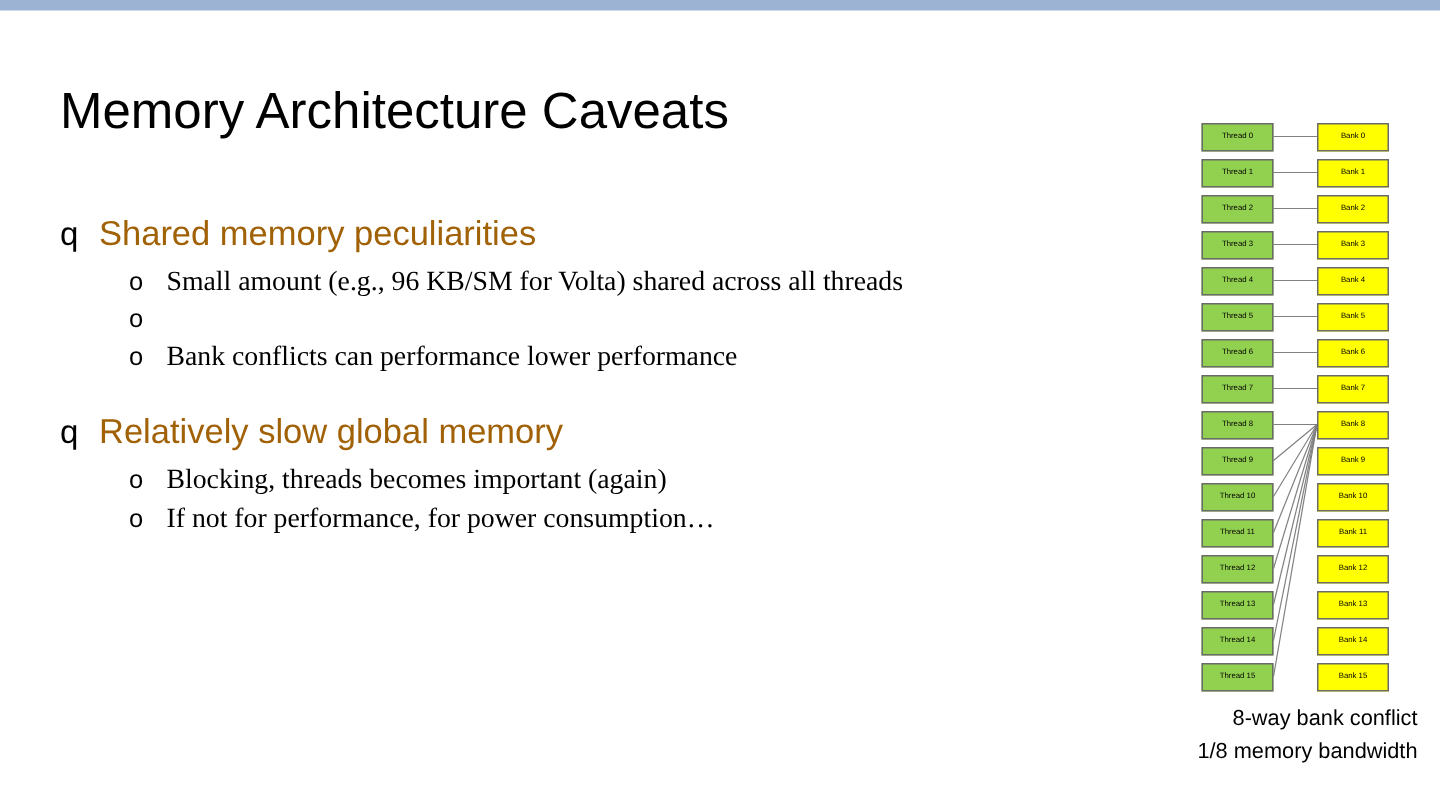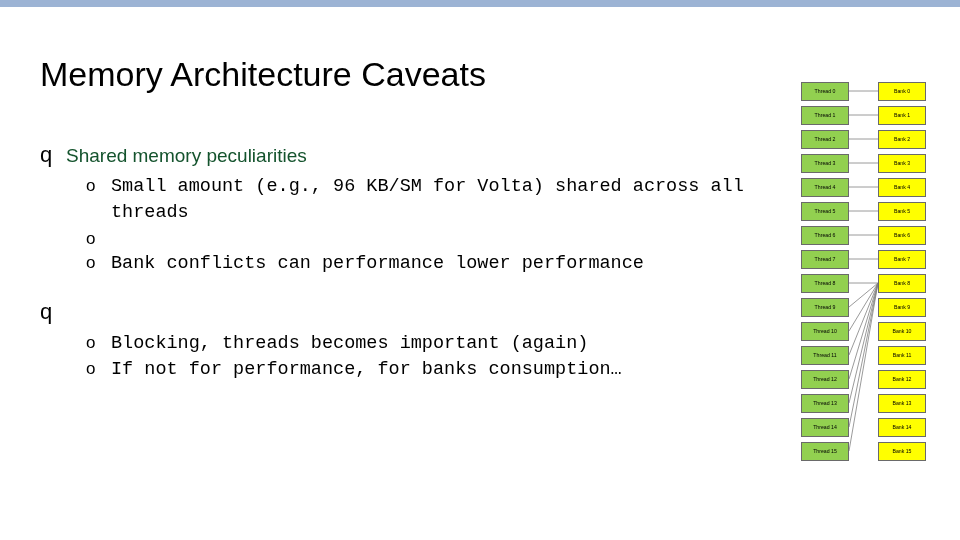--- a/index.html
+++ b/index.html
@@ -49,22 +49,22 @@
     margin-bottom: 2px;
   }
   .lvl1 .bullet {
     width: 26px;
     font-size: 22px;
     color: #000000;
     font-family: "Liberation Sans", sans-serif;
     flex: 0 0 26px;
   }
   .lvl1 .txt {
-    font-size: 19px;
-    color: #14532d;
+    font-size: 23px;
+    color: #a16207;
     font-family: "Liberation Sans", sans-serif;
   }
   .lvl2-group {
     margin-top: 6px;
     margin-bottom: 16px;
     padding-left: 46px;
   }
   .lvl2 {
     display: flex;
     align-items: baseline;
@@ -73,21 +73,21 @@
   .lvl2 .bullet {
     width: 25px;
     flex: 0 0 25px;
     font-size: 17px;
     color: #000000;
     font-family: "Liberation Sans", sans-serif;
   }
   .lvl2 .txt {
     font-size: 18.5px;
     color: #000000;
-    font-family: Liberation Mono, monospace;
+    font-family: Liberation Serif, serif;
   }
   .group2 {
     margin-top: 22px;
   }
 
   
   .diagram {
     position: absolute;
     left: 795px;
     top: 82px;
@@ -167,30 +167,31 @@
         <span class="bullet">o</span>
       </div>
       <div class="lvl2">
         <span class="bullet">o</span>
         <span class="txt">Bank conflicts can performance lower performance</span>
       </div>
     </div>
 
     <div class="lvl1 group2">
       <span class="bullet">q</span>
+      <span class="txt">Relatively slow global memory</span>
     </div>
 
     <div class="lvl2-group">
       <div class="lvl2">
         <span class="bullet">o</span>
         <span class="txt">Blocking, threads becomes important (again)</span>
       </div>
       <div class="lvl2">
         <span class="bullet">o</span>
-        <span class="txt">If not for performance, for banks consumption…</span>
+        <span class="txt">If not for performance, for power consumption…</span>
       </div>
     </div>
 
   </div>
 
   <div class="diagram">
     <svg class="links" viewBox="0 0 145 385" preserveAspectRatio="none">
       <g stroke="#808080" stroke-width="0.8" fill="none">
 
         <line x1="54" y1="9" x2="83" y2="9"></line>
@@ -245,14 +246,18 @@
       <div class="cell bank" style="top:216px">Bank 9</div>
       <div class="cell bank" style="top:240px">Bank 10</div>
       <div class="cell bank" style="top:264px">Bank 11</div>
       <div class="cell bank" style="top:288px">Bank 12</div>
       <div class="cell bank" style="top:312px">Bank 13</div>
       <div class="cell bank" style="top:336px">Bank 14</div>
       <div class="cell bank" style="top:360px">Bank 15</div>
     </div>
   </div>
 
+  <div class="caption">
+    <div>8-way bank conflict</div>
+    <div>1/8 memory bandwidth</div>
+  </div>
 
 </div>
 
 </body></html>

